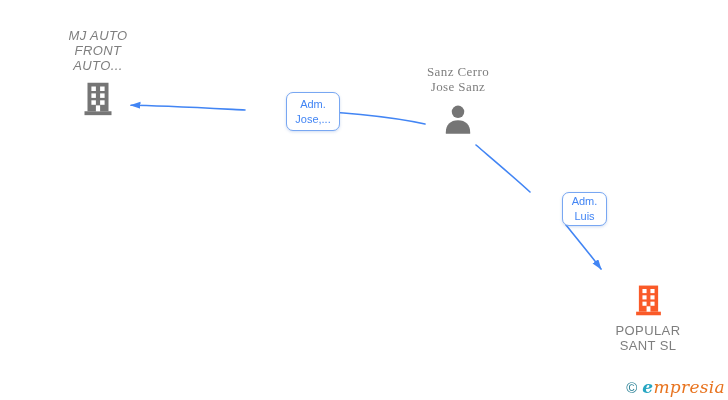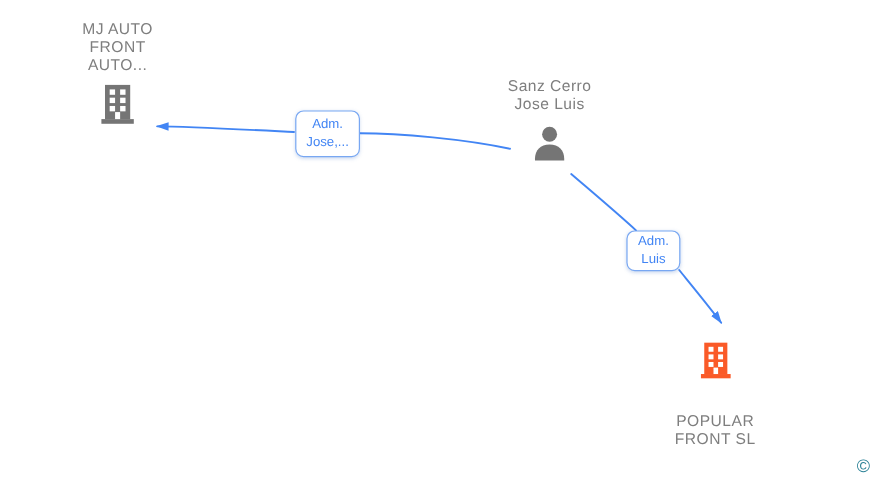--- a/index.html
+++ b/index.html
@@ -47,20 +47,21 @@
     border-radius: 7px;
     box-shadow: 0 1px 3px rgba(70,120,200,0.25);
     color: #4285F4;
     font-size: 11px;
     line-height: 15px;
     text-align: center;
     display: flex;
     flex-direction: column;
     justify-content: center;
     cursor: pointer;
+    margin-left: 40px;
   }
   .edge-label span { display: block; }
   .watermark {
     position: absolute;
     right: 3px;
     bottom: 3px;
     display: flex;
     align-items: baseline;
     gap: 5px;
     font-style: italic;
@@ -93,75 +94,76 @@
       </marker>
     </defs>
 
     <path class="edge-path" d="M425,124 C388,116 332,111 300,111"></path>
     <path class="edge-path" d="M245,110 C205,108 158,105.5 131,105.3" marker-end="url(#arrowhead)"></path>
 
     <path class="edge-path" d="M476,145 C497,163 516,179 530,192"></path>
     <path class="edge-path" d="M566,225 C579,241 593,258 601,269" marker-end="url(#arrowhead)"></path>
   </svg>
 
-  <div class="node" style="left:40px; top:16px; width:116px;">
+  <div class="node" style="left:40px; top:28px; width:116px;font-style:italic;">
     <div class="node-label">
       <span>MJ AUTO</span>
       <span>FRONT</span>
       <span>AUTO...</span>
     </div>
     <svg class="node-icon" style="margin-top:7px;" width="36" height="37" viewBox="0 0 24 24">
       <rect x="5" y="1.5" width="14" height="19" fill="#757575"></rect>
       <rect x="3" y="20.5" width="18" height="2.6" fill="#757575"></rect>
       <rect x="7.6" y="4" width="3" height="3" fill="#ffffff"></rect>
       <rect x="13.4" y="4" width="3" height="3" fill="#ffffff"></rect>
       <rect x="7.6" y="8.6" width="3" height="3" fill="#ffffff"></rect>
       <rect x="13.4" y="8.6" width="3" height="3" fill="#ffffff"></rect>
       <rect x="7.6" y="13.2" width="3" height="3" fill="#ffffff"></rect>
       <rect x="13.4" y="13.2" width="3" height="3" fill="#ffffff"></rect>
       <rect x="10.6" y="16.6" width="2.8" height="3.9" fill="#ffffff"></rect>
     </svg>
   </div>
 
-  <div class="node" style="left:400px; top:64px; width:116px;">
+  <div class="node" style="left:400px; top:64px; width:116px;font-family:Liberation Serif, serif;">
     <div class="node-label">
       <span>Sanz Cerro</span>
-      <span>Jose Luis</span>
+      <span>Jose Sanz</span>
     </div>
     <svg class="node-icon" style="margin-top:8px;" width="34" height="35" viewBox="0 0 24 24">
       <circle cx="12" cy="6.6" r="4.4" fill="#757575"></circle>
       <path d="M12 12.6 c-5.4 0 -8.6 3.4 -8.6 8.4 l0 1 h17.2 l0 -1 c0 -5 -3.2 -8.4 -8.6 -8.4 z" fill="#757575"></path>
     </svg>
   </div>
 
-  <div class="node" style="left:538px; top:283px; width:116px;gap:20px;">
+  <div class="node" style="left:590px; top:283px; width:116px;">
     <svg class="node-icon" style="margin-bottom:6px;" width="33" height="34" viewBox="0 0 24 24">
       <rect x="5" y="1.5" width="14" height="19" fill="#FA5A28"></rect>
       <rect x="3" y="20.5" width="18" height="2.6" fill="#FA5A28"></rect>
       <rect x="7.6" y="4" width="3" height="3" fill="#ffffff"></rect>
       <rect x="13.4" y="4" width="3" height="3" fill="#ffffff"></rect>
       <rect x="7.6" y="8.6" width="3" height="3" fill="#ffffff"></rect>
       <rect x="13.4" y="8.6" width="3" height="3" fill="#ffffff"></rect>
       <rect x="7.6" y="13.2" width="3" height="3" fill="#ffffff"></rect>
       <rect x="13.4" y="13.2" width="3" height="3" fill="#ffffff"></rect>
       <rect x="10.6" y="16.6" width="2.8" height="3.9" fill="#ffffff"></rect>
     </svg>
     <div class="node-label">
       <span>POPULAR</span>
-      <span>FRONT  SL</span>
+      <span>SANT  SL</span>
     </div>
   </div>
 
   <div class="edge-label" style="left:246px; top:92px; width:54px; height:39px;">
     <span>Adm.</span>
     <span>Jose,...</span>
   </div>
 
   <div class="edge-label" style="left:522px; top:192px; width:45px; height:34px;">
     <span>Adm.</span>
     <span>Luis</span>
   </div>
 
   <div class="watermark">
     <span class="copy">©</span>
+    <span class="brand"><span class="e">e</span><span class="rest">mpresia</span></span>
   </div>
 
 </div>
 
 </body></html>

